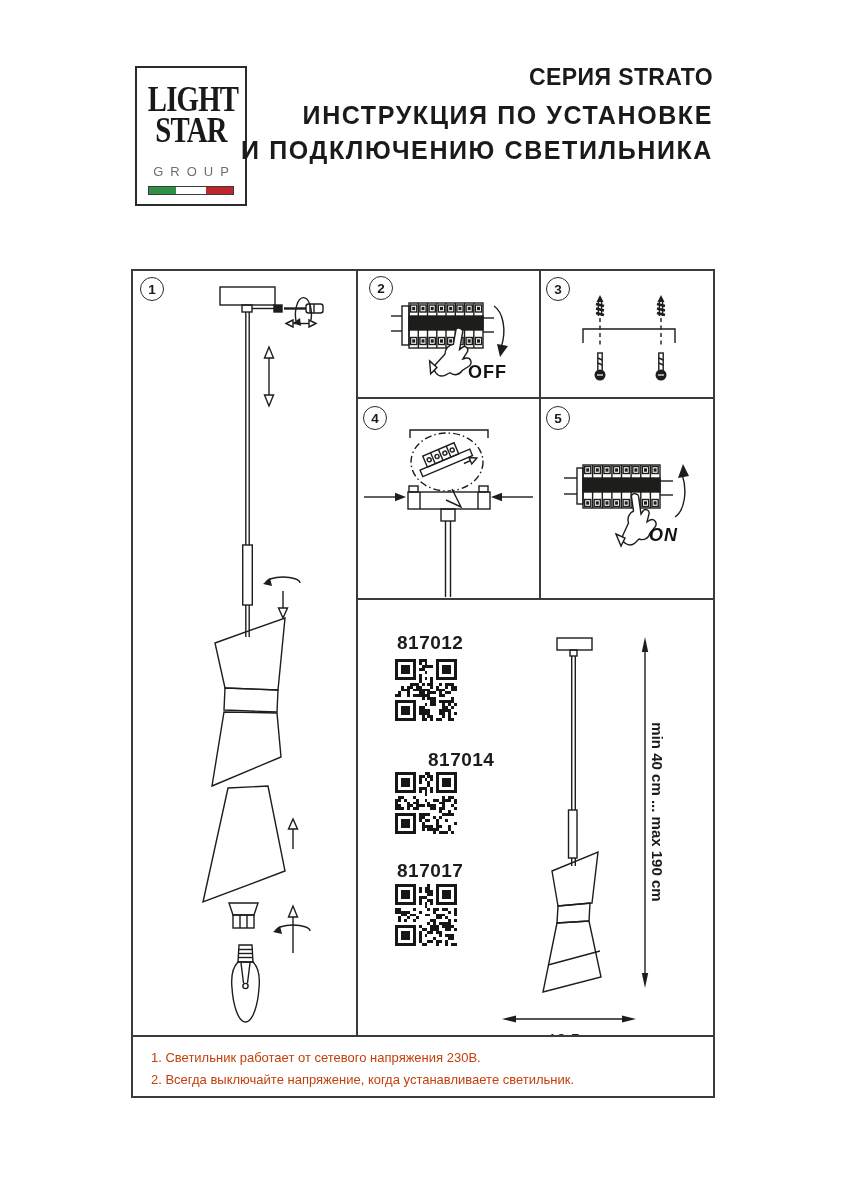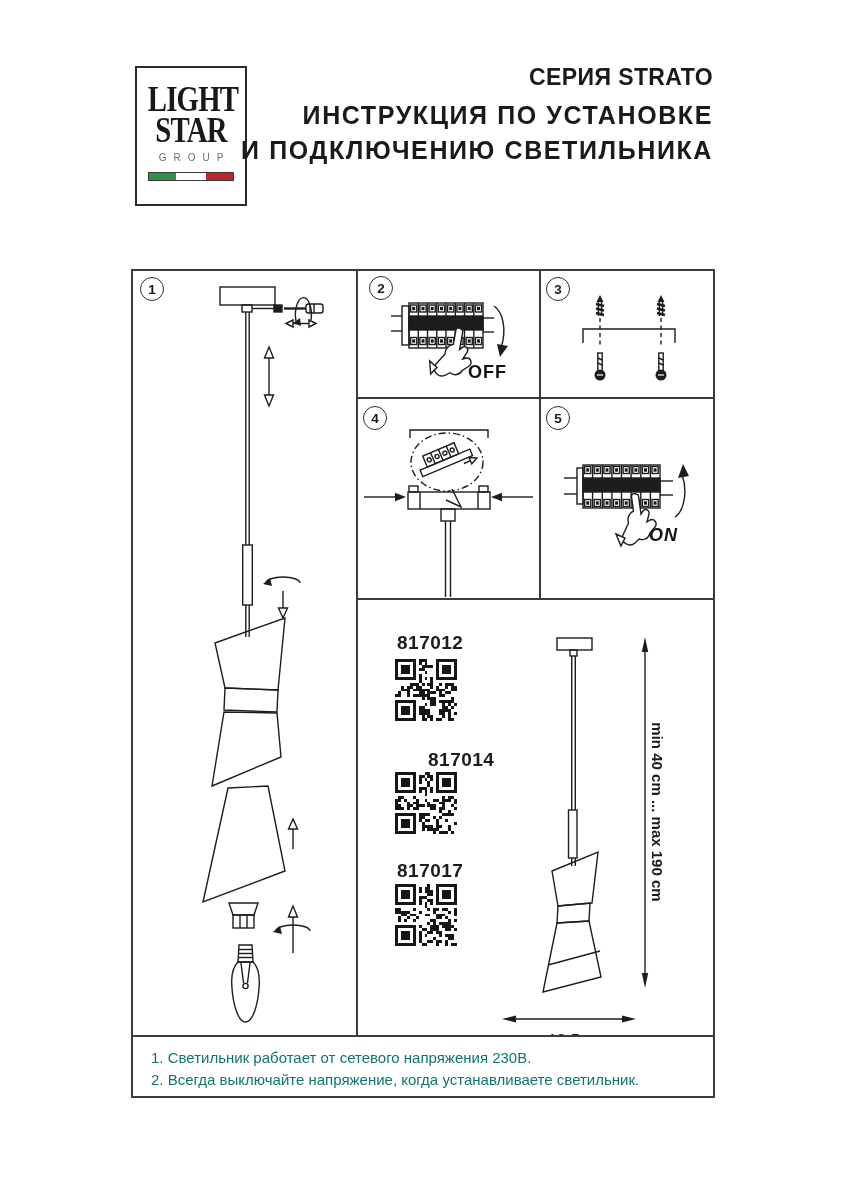--- a/index.html
+++ b/index.html
@@ -3,21 +3,21 @@
 <meta charset="utf-8">
 <style>
   html,body{margin:0;padding:0;background:#ffffff;}
   body{width:848px;height:1200px;position:relative;font-family:"Liberation Sans",sans-serif;color:#1a1a1a;}
   .abs{position:absolute;}
   
   .logo{left:135px;top:66px;width:112px;height:140px;border:2px solid #2b2b2b;box-sizing:border-box;
         text-align:center;padding-top:16px;background:#fff;}
   .logo-big{font-family:"Liberation Serif",serif;font-weight:bold;font-size:36px;line-height:31px;
             transform:scaleX(0.80);transform-origin:50% 50%;letter-spacing:-1px;color:#191919;}
-  .logo-group{margin-top:5px;font-size:10px;color:#6e6e6e;letter-spacing:7px;text-indent:7px;line-height:14px;}
+  .logo-group{margin-top:19px;font-size:13px;color:#6e6e6e;letter-spacing:7px;text-indent:7px;line-height:14px;}
   .flag{margin:7px auto 0 auto;width:86px;height:9px;border:1px solid #3a3a3a;box-sizing:border-box;display:flex;}
   .flag span{height:100%;}
   .head-text{right:135px;top:62px;text-align:right;}
   .head-line{font-size:23px;font-weight:bold;line-height:31px;letter-spacing:.4px;white-space:nowrap;}
   .head-title{margin-top:9px;font-size:25px;font-weight:bold;line-height:26px;letter-spacing:1.6px;white-space:nowrap;}
   
   .frame{left:131px;top:269px;width:584px;height:829px;border:2px solid #3b3b3b;box-sizing:border-box;}
   .divider{background:#3b3b3b;}
   
   .panel{overflow:hidden;}
@@ -27,21 +27,21 @@
          font-size:13.5px;font-weight:bold;display:flex;align-items:center;justify-content:center;background:#fff;}
   .switch-label{font-size:18px;font-weight:bold;letter-spacing:1px;color:#111;}
   
   .qr-label{font-size:19px;font-weight:bold;letter-spacing:.5px;color:#1c1c1c;}
   .qr-box{width:62px;height:62px;}
   .qr-box svg{width:100%;height:100%;display:block;}
   .dim-v{white-space:nowrap;font-size:15px;font-weight:bold;transform:translate(-50%,-50%) rotate(90deg);}
   .dim-h{width:140px;text-align:center;font-size:16.5px;font-weight:normal;margin-top:32px;}
   
   .notes{left:133px;top:1037px;width:578px;padding:10px 0 0 18px;box-sizing:border-box;}
-  .note-line{font-size:15px;line-height:21.5px;color:#0f766e;}
+  .note-line{font-size:13px;line-height:21.5px;color:#c2410c;}
 </style>
 </head>
 <body>
 
 <div class="abs logo">
   <div class="logo-big">LIGHT</div>
   <div class="logo-big">STAR</div>
   <div class="logo-group">GROUP</div>
   <div class="flag">
     <span style="width:27px;background:#2f9147"></span>

